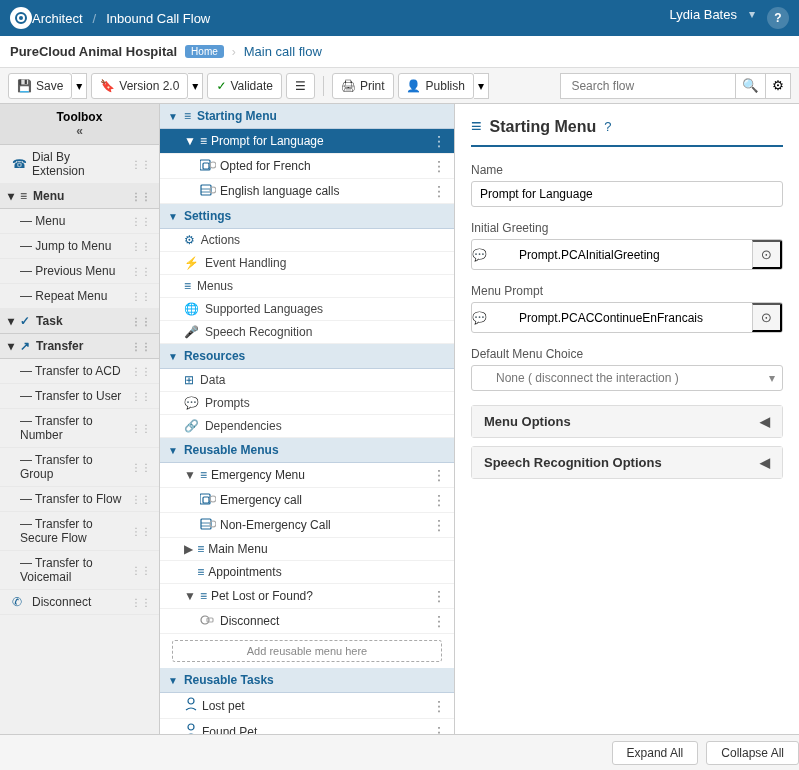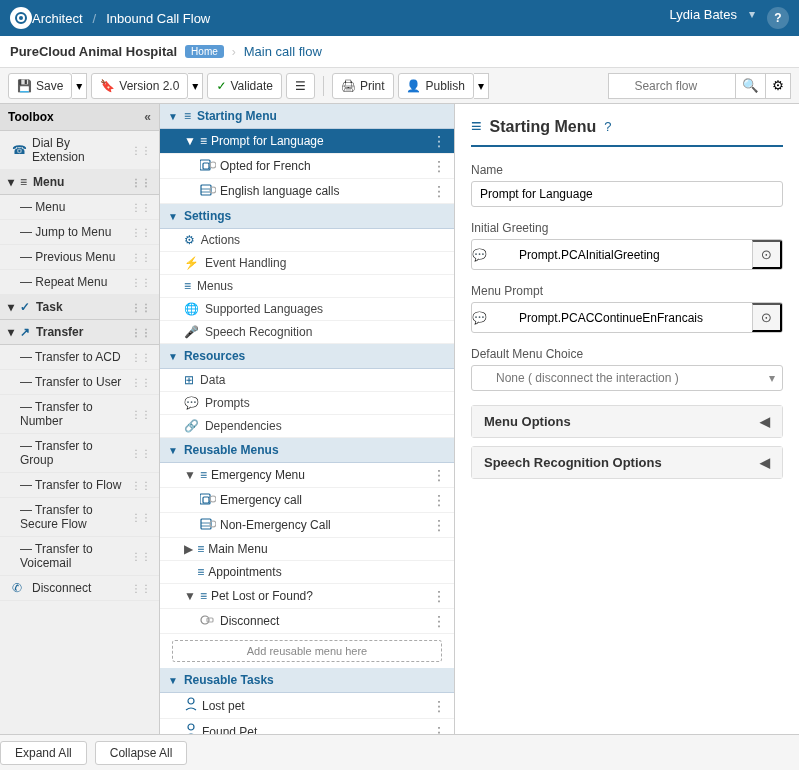--- a/index.html
+++ b/index.html
@@ -56,21 +56,21 @@
       display: flex;
       align-items: center;
       gap: 4px;
       font-size: 12px;
       color: #333;
       height: 26px;
     }
     .toolbar-dropdown { display: flex; align-items: center; }
     .toolbar-dropdown-arrow { background: white; border: 1px solid #ccc; border-left: none; padding: 3px 4px; cursor: pointer; height: 26px; display: flex; align-items: center; }
     .toolbar-search { display: flex; align-items: center; margin-left: auto; }
-    .toolbar-search input { border: 1px solid #ccc; padding: 3px 25px; height: 26px; width: 128px; font-size: 12px; }
+    .toolbar-search input { border: 1px solid #ccc; padding: 3px 10px; height: 26px; width: 176px; font-size: 12px; }
     .toolbar-search-btn { background: white; border: 1px solid #ccc; border-left: none; padding: 3px 6px; height: 26px; cursor: pointer; }
     .toolbar-settings-btn { background: white; border: 1px solid #ccc; border-left: none; padding: 3px 6px; height: 26px; cursor: pointer; }
     .separator { width: 1px; background: #ccc; height: 20px; margin: 0 4px; }
 
     
     .main-layout {
       display: flex;
       height: calc(770px - 36px - 32px - 36px - 36px);
     }
 
@@ -84,20 +84,21 @@
     }
     .toolbox-header {
       background: #e0e0e0;
       padding: 6px 8px;
       font-weight: bold;
       font-size: 12px;
       display: flex;
       justify-content: space-between;
       align-items: center;
       border-bottom: 1px solid #ccc;
+      flex-direction: column;
     }
     .toolbox-collapse { cursor: pointer; color: #555; }
     .toolbox-item {
       padding: 5px 8px 5px 12px;
       cursor: pointer;
       display: flex;
       align-items: center;
       gap: 6px;
       font-size: 12px;
       color: #333;
@@ -164,21 +165,21 @@
     .flow-subsection { padding: 4px 8px 4px 24px; font-size: 12px; color: #444; display: flex; align-items: center; gap: 6px; cursor: pointer; border-bottom: 1px solid #f0f0f0; }
     .add-placeholder { margin: 6px 12px; border: 1px dashed #aaa; padding: 4px 8px; font-size: 11px; color: #888; text-align: center; border-radius: 3px; }
 
     
     .bottom-bar {
       height: 36px;
       background: #f5f5f5;
       border-top: 1px solid #ccc;
       display: flex;
       align-items: center;
-      justify-content: flex-start;
+      justify-content: flex-end;
       gap: 8px;
       position: absolute;
       bottom: 0;
       left: 0;
       right: 0;
     }
     .bottom-btn {
       background: white;
       border: 1px solid #ccc;
       padding: 4px 14px;

